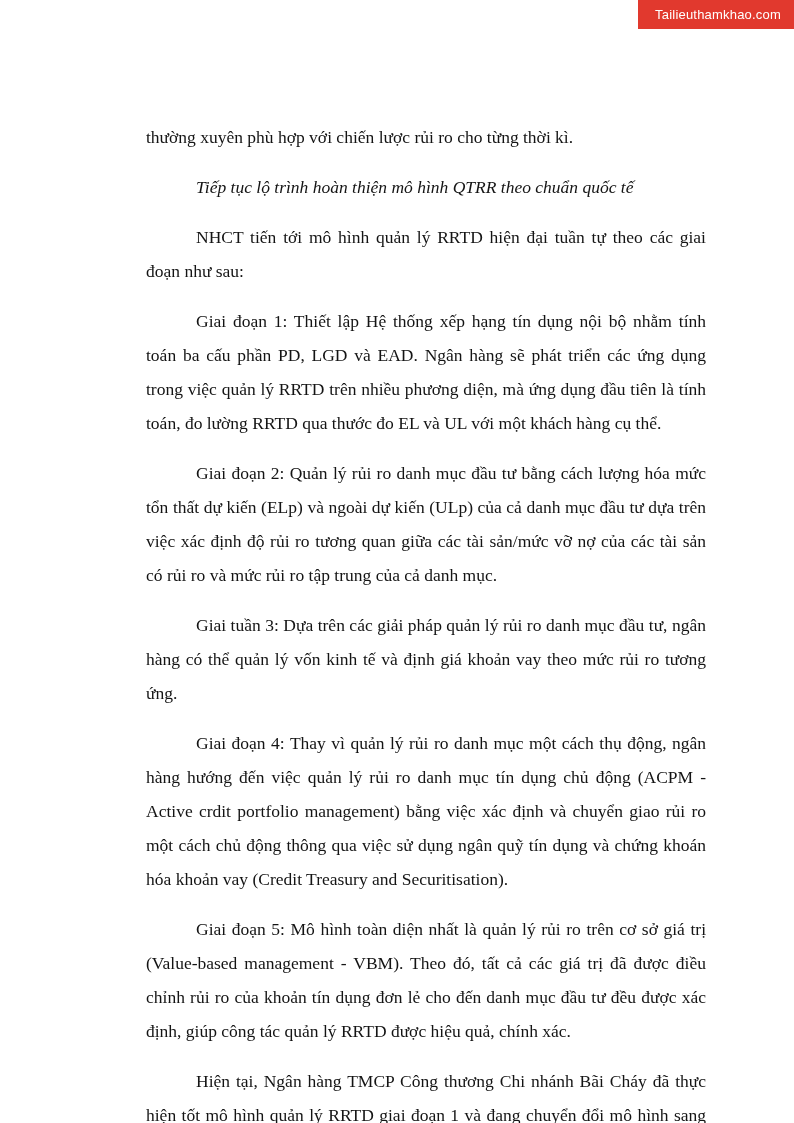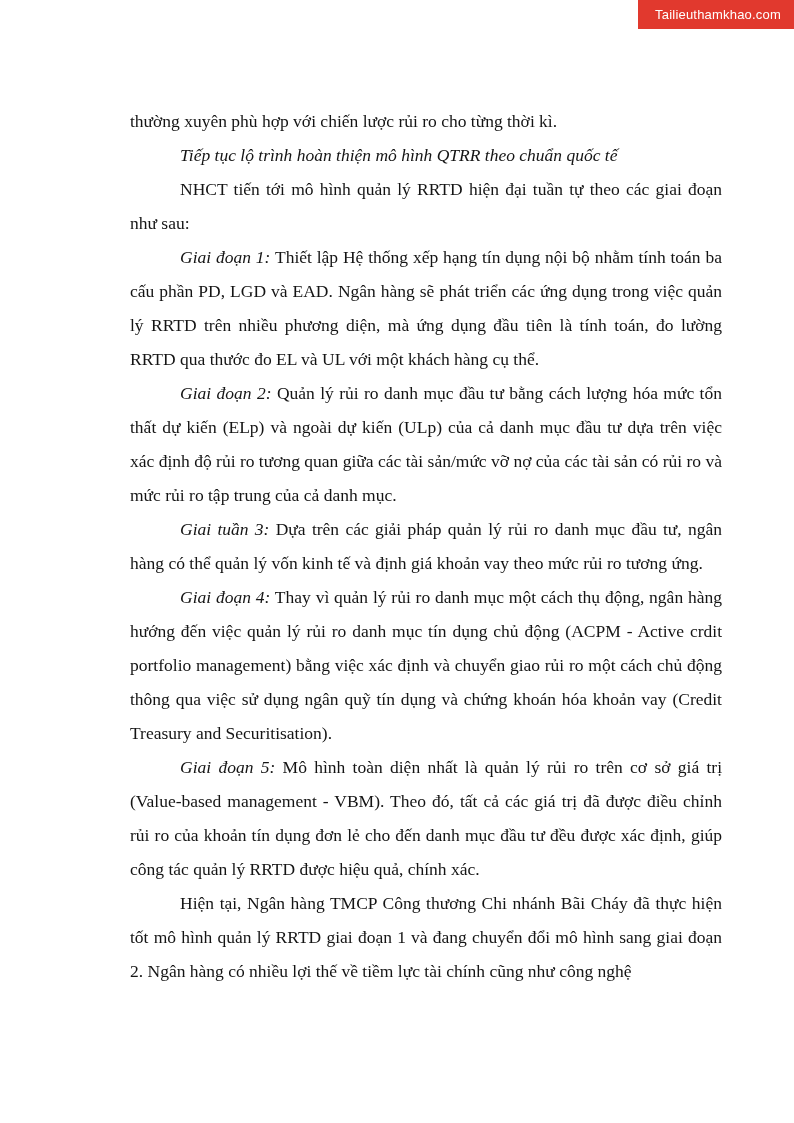--- a/index.html
+++ b/index.html
@@ -39,24 +39,24 @@
   }
   .content {
     position: absolute;
     top: 104px;
     left: 130px;
     width: 592px;
     font-size: 17.5px;
     line-height: 34px;
     text-align: justify;
   }
-  p.para { margin: 0; padding: 0; }
+  p.para { margin: 16px; padding: 0; }
   p.indent { text-indent: 50px; }
   p.italic-line { font-style: italic; }
-  .lead { font-style: italic; }
+  .lead { }
 </style>
 </head>
 <body>
 
 <div class="page">
 
   <div class="watermark" style="background: rgb(225, 57, 46); color: rgb(255, 255, 255);">Tailieuthamkhao.com</div>
 
 
   <div class="content">

